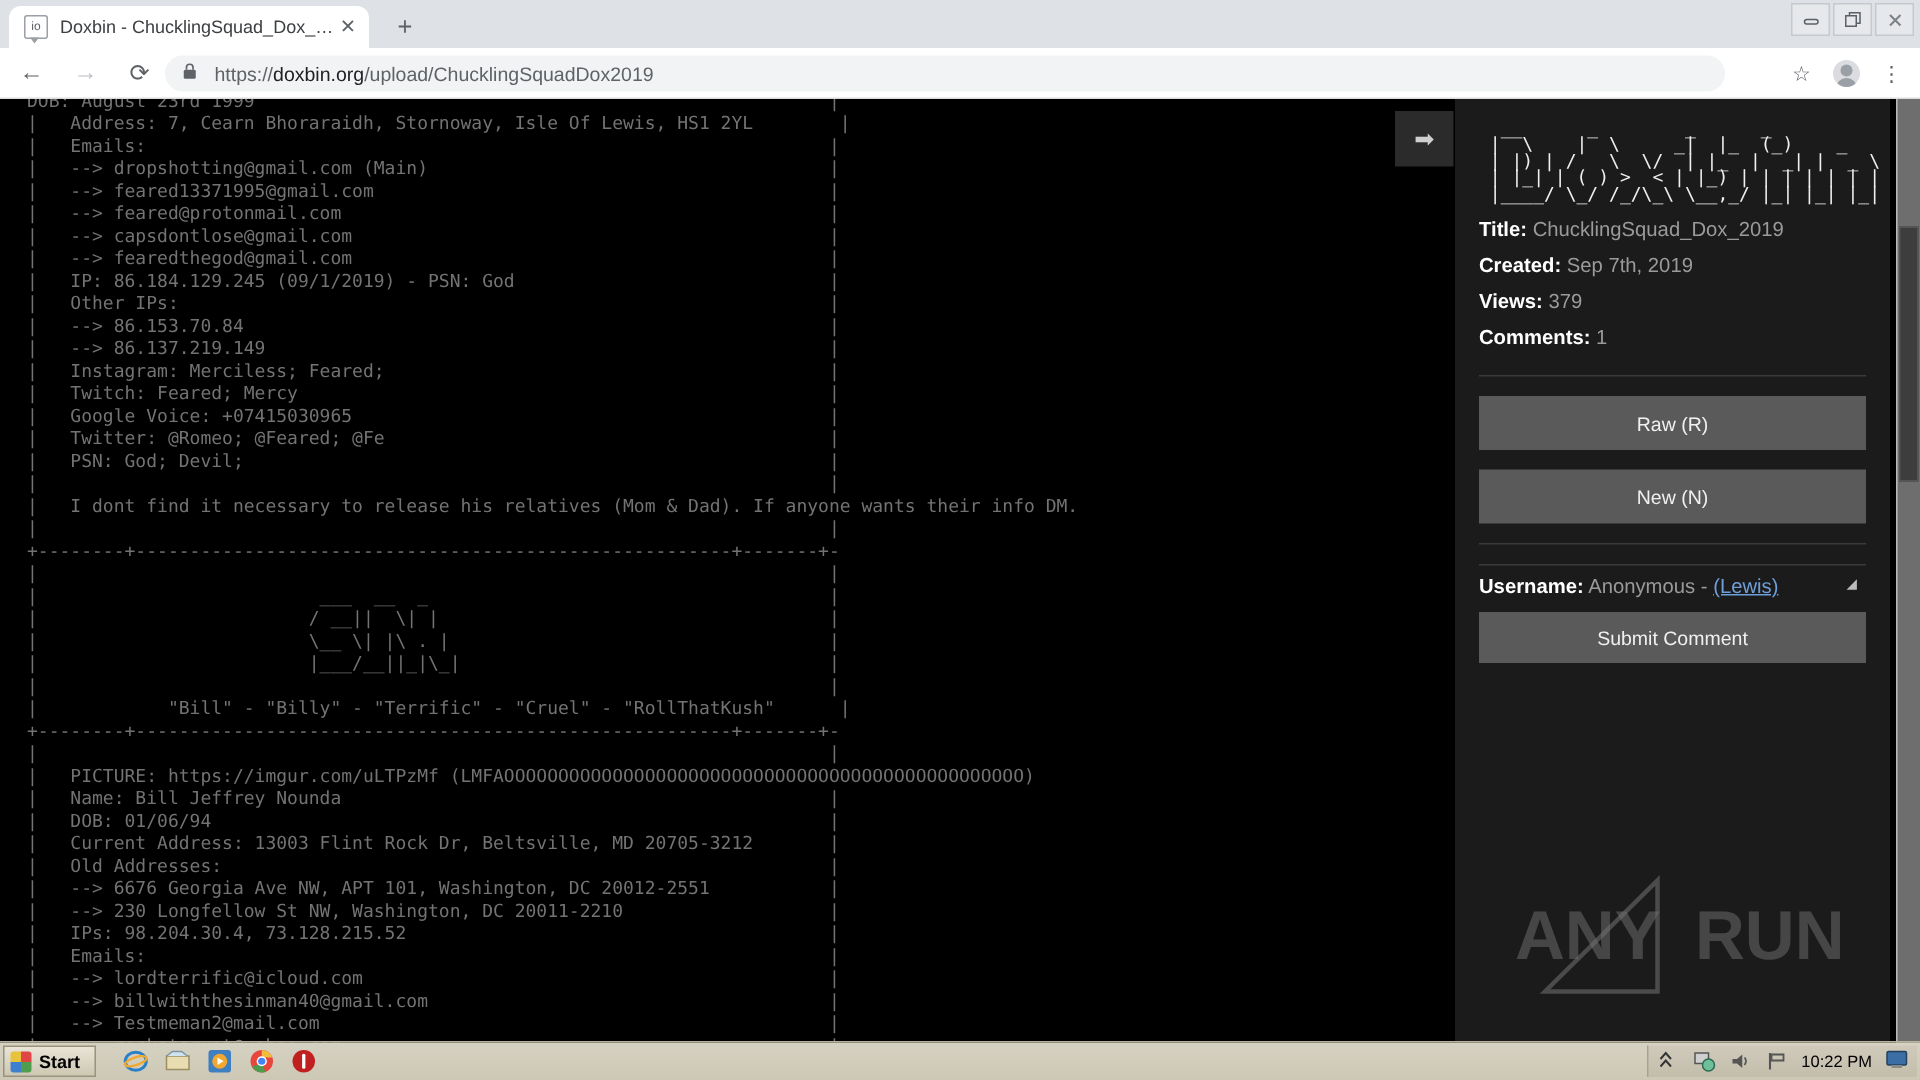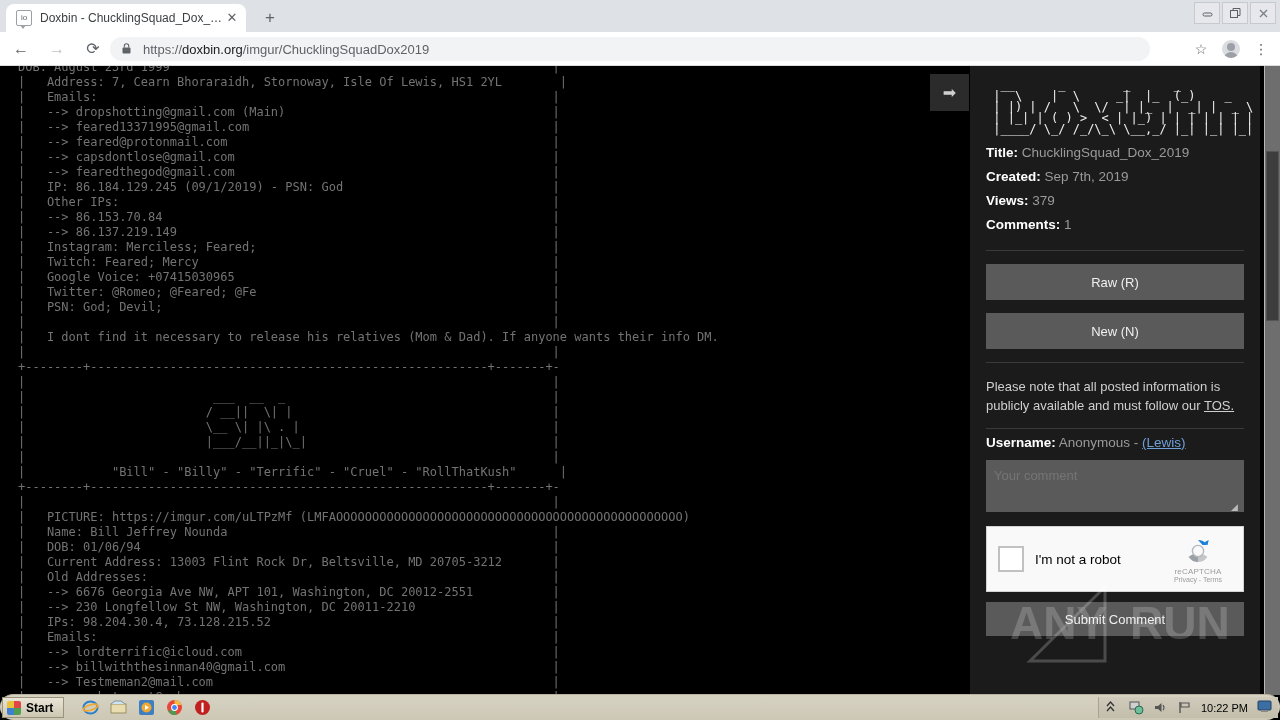--- a/index.html
+++ b/index.html
@@ -194,21 +194,21 @@
     position: absolute; left: 1010px; top: 569px;
     width: 250px; height: 105px; pointer-events: none;
     opacity: .38;
   }
 
   
   .taskbar {
     position: absolute; left: 0; bottom: 0; width: 1280px; height: 25px;
     background: linear-gradient(#d6d2c2, #cdc8b5);
     border-top: 1px solid #b8b29c;
-    display: flex; align-items: center; border-radius: 13px;
+    display: flex; align-items: center;
   }
   .start-btn {
     margin-left: 2px; height: 21px; padding: 0 10px 0 4px;
     background: linear-gradient(#e9e5d7, #cdc7b2);
     border: 1px solid #9a937c; box-sizing: border-box;
     display: flex; align-items: center; gap: 5px;
     font-weight: bold; font-size: 12px; color: #000;
   }
   .start-logo {
     width: 14px; height: 14px;
@@ -262,21 +262,21 @@
     <div class="navbtn">←</div>
     <div class="navbtn disabled">→</div>
     <div class="navbtn">⟳</div>
     <div class="omnibox">
       <span class="lock-icon">
         <svg width="9" height="11" viewBox="0 0 9 11">
             <rect x="0.5" y="4.5" width="8" height="6" rx="1" fill="#5f6368"></rect>
             <path d="M2.3 4.5V3a2.2 2.2 0 0 1 4.4 0v1.5" fill="none" stroke="#5f6368" stroke-width="1.1"></path>
           </svg>
       </span>
-      <span class="url"><span class="grey">https://</span><span>doxbin.org</span><span class="grey">/imgur/ChucklingSquadDox2019</span></span>
+      <span class="url"><span class="grey">https://</span><span>doxbin.org</span><span class="grey">/upload/ChucklingSquadDox2019</span></span>
     </div>
     <div class="tb-right">
       <div class="tb-icon">☆</div>
       <div class="tb-icon">
           <div class="avatar-icon"></div>
         </div>
       <div class="tb-icon">⋮</div>
     </div>
   </div>
 
@@ -344,48 +344,29 @@
         <div><b>Comments:</b> <span>1</span></div>
       </div>
 
       <div class="hr"></div>
 
       <button class="btn-primary">Raw (R)</button>
       <button class="btn-primary">New (N)</button>
 
       <div class="hr"></div>
 
-      <div class="note"><span>Please note that all posted information is publicly available and must follow our </span><a href="#">TOS.</a></div>
 
       <div class="hr"></div>
 
       <div class="username"><b>Username:</b> <span>Anonymous</span><span> - </span><a href="#" class="login">(Lewis)</a></div>
 
       <div class="comment-wrap">
-        <textarea class="comment-box" placeholder="Your comment" style=""></textarea>
         <span class="resize-grip">◢</span>
       </div>
 
-      <div class="recaptcha">
-        <div class="rc-check"></div>
-        <div class="rc-label">I'm not a robot</div>
-        <div class="rc-brand">
-          <div class="rc-logo">
-            <svg width="30" height="30" viewBox="0 0 30 30">
-              <path d="M15 4 a11 11 0 0 1 9.2 5 l-4.6 0 z" fill="#1c7fd6"></path>
-              <path d="M24.5 9.3 l1.2 -5.4 -4.3 2.3 z" fill="#1c7fd6"></path>
-              <path d="M15 26 a11 11 0 0 1 -9.4 -5.3 l4.8 -2.6 A5.6 5.6 0 0 0 15 20.6 z" fill="#9aa0a6"></path>
-              <path d="M15 26 a11 11 0 0 0 9.4 -5.3 l-4.8 -2.6 A5.6 5.6 0 0 1 15 20.6 z" fill="#c4c7ca"></path>
-              <circle cx="15" cy="15" r="5.6" fill="none" stroke="#b5b9bd" stroke-width="1.4"></circle>
-            </svg>
-          </div>
-          <div class="rc-name">reCAPTCHA</div>
-          <div class="rc-terms">Privacy - Terms</div>
-        </div>
-      </div>
 
       <button class="btn-submit">Submit Comment</button>
     </div>
   </div>
 
   <div class="pagescroll">
     <div class="track-dark"></div>
     <div class="thumb"></div>
   </div>
 

